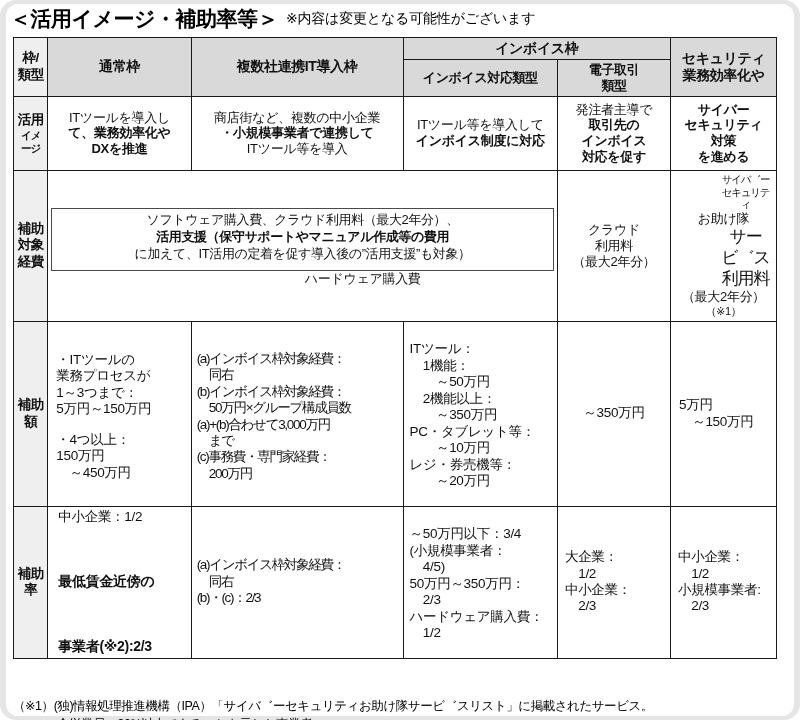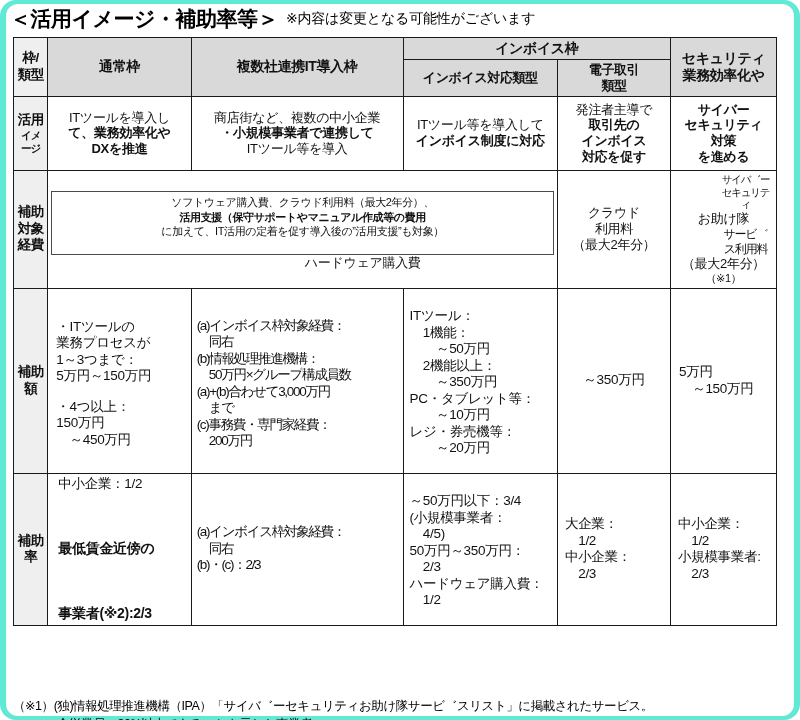--- a/index.html
+++ b/index.html
@@ -13,21 +13,21 @@
     font-family: "Liberation Sans", "DejaVu Sans", sans-serif;
     overflow: hidden;
   }
 
   
   #frame {
     position: absolute;
     left: 0; top: 0;
     width: 800px;
     height: 720px;
-    background: #5eead4;
+    background: #e5e5e5;
     border-radius: 16px;
     box-sizing: border-box;
   }
   #inner {
     position: absolute;
     left: 6px; top: 4px;
     width: 788px;
     height: 712px;
     background: #ffffff;
     border-radius: 12px;
@@ -100,23 +100,23 @@
   b, .b { font-weight: bold; }
 
   .cellbox {
     font-size: 13px;
     letter-spacing: -0.3px;
   }
 
   
   .boxed {
     border: 1px solid #4a4a4a;
-    padding: 3px 4px 16px 4px;
+    padding: 3px 4px 7px 4px;
     text-align: center;
-    font-size: 11px;
+    font-size: 13px;
     letter-spacing: -0.4px;
     line-height: 1.3;
     background: #fff;
     white-space: nowrap;
   }
   .hw-line {
     text-align: center;
     font-size: 13px;
     letter-spacing: -0.3px;
   }
@@ -239,42 +239,42 @@
         </div>
       </td>
       <td class="ctr cellbox">
         <div>クラウド</div>
         <div>利用料</div>
         <div>（最大2年分）</div>
       </td>
       <td class="ctr cellbox">
         <div class="tiny">サイバ゛ーセキュリティ</div>
         <div>お助け隊</div>
-        <div class="tiny" style="font-size:12px">サービ゛ス利用料</div>
+        <div class="tiny" style="font-size:17px">サービ゛ス利用料</div>
         <div>（最大2年分）</div>
         <div class="tiny2">（※1）</div>
       </td>
     </tr>
 
     <tr style="height:185px">
       <td class="rowhdr">補助額</td>
       <td class="lft top amount-cell" style="padding-top:8px;padding-left:8px">
         <div>・ITツールの</div>
         <div>業務プロセスが</div>
         <div>1～3つまで：</div>
         <div>5万円～150万円</div>
         <div style="height:14px"></div>
         <div>・4つ以上：</div>
         <div>150万円</div>
         <div>　～450万円</div>
       </td>
       <td class="lft top amount-cell narrow" style="padding-top:8px;padding-left:5px">
         <div>(a)インボイス枠対象経費：</div>
         <div>　同右</div>
-        <div>(b)情報処理推進機構：</div>
+        <div>(b)インボイス枠対象経費：</div>
         <div>　50万円×グループ構成員数</div>
         <div>(a)+(b)合わせて3,000万円</div>
         <div>　まで</div>
         <div>(c)事務費・専門家経費：</div>
         <div>　200万円</div>
       </td>
       <td class="lft top amount-cell" style="padding-top:6px;padding-left:6px">
         <div>ITツール：</div>
         <div>　1機能：</div>
         <div>　　～50万円</div>

